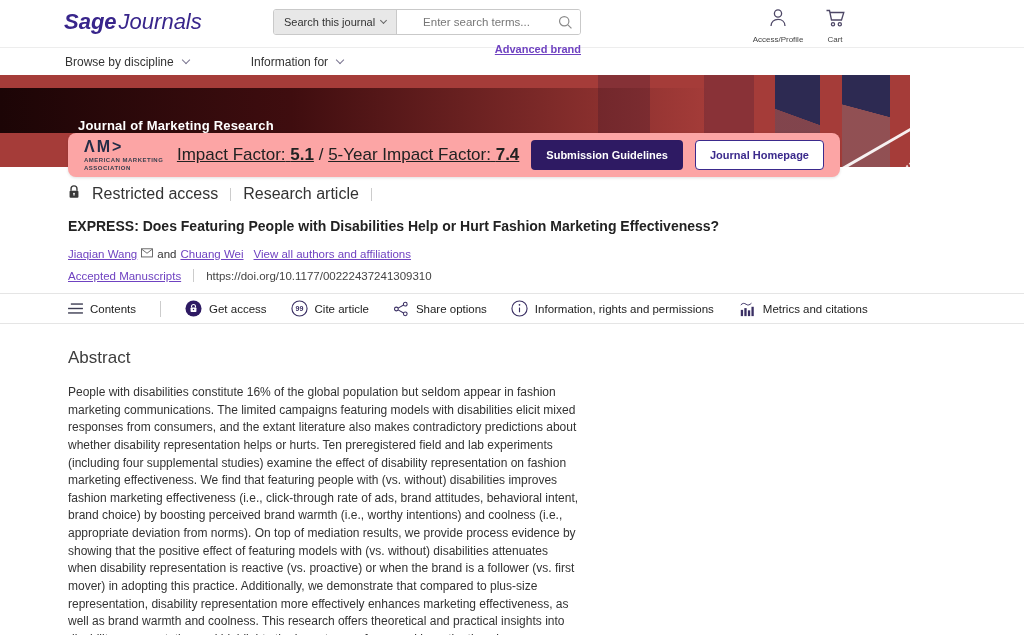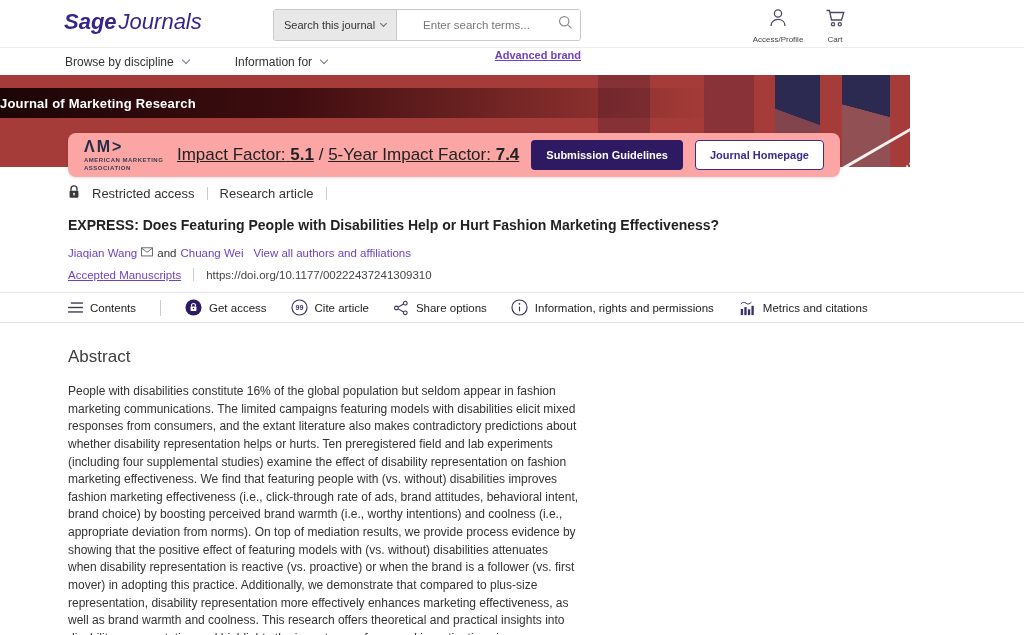--- a/index.html
+++ b/index.html
@@ -6,80 +6,80 @@
   html,body { width:1024px; height:635px; overflow:hidden; background:#fff;
               font-family:"Liberation Sans", sans-serif; color:#333; }
 
   
   .header { position:relative; height:48px; border-bottom:1px solid #ededed; background:#fff; }
   .logo { position:absolute; left:64px; top:9px; font-size:22px; color:#38258b; cursor:pointer;font-style:italic; }
   .logo b { font-weight:700; }
   .logo span.lt { font-weight:400; margin-left:2px; }
 
   .search-group { position:absolute; left:273px; top:9px; width:308px; }
-  .search-bar { display:flex; height:32px; border:1px solid #c9c9c9; border-radius:3px; overflow:hidden; background:#fff; }
+  .search-bar { display:flex; height:26px; border:1px solid #c9c9c9; border-radius:3px; overflow:hidden; background:#fff; }
   .search-scope { display:flex; align-items:center; gap:6px; background:#e8e8e8; border-right:1px solid #c9c9c9;
                   padding:0 10px; font-size:11px; color:#333; cursor:pointer; white-space:nowrap; }
   .search-input-wrap { position:relative; flex:1; }
   .search-input-wrap input { width:100%; height:100%; border:0; outline:none; padding:0 28px 0 26px;
                   font-size:11.5px; font-family:"Liberation Sans",sans-serif; color:#333; }
   .search-input-wrap input::placeholder { color:#777; }
   .search-btn { position:absolute; right:6px; top:4px; cursor:pointer; }
   .advanced { text-align:right; margin-top:4px; }
   .advanced a { font-size:11px; font-weight:700; color:#6f42c1; text-decoration:underline; cursor:pointer; }
 
   .hdr-util { position:absolute; top:6px; text-align:center; cursor:pointer; }
   .hdr-util .lbl { font-size:8px; color:#444; margin-top:1px; }
   .util-profile { left:752px; width:52px; }
   .util-cart { left:818px; width:34px; }
 
   
-  .nav { height:27px; display:flex; align-items:center; gap:46px; padding-left:65px; background:#fff; }
+  .nav { height:27px; display:flex; align-items:center; gap:62px; padding-left:65px; background:#fff; }
   .nav-item { font-size:12px; color:#333; display:flex; align-items:center; gap:9px; cursor:pointer; }
   .chev { display:inline-block; width:6px; height:6px; border-right:1.4px solid #7a7590;
           border-bottom:1.4px solid #7a7590; transform:rotate(45deg); margin-top:-3px; }
   .chev.small { width:5px; height:5px; border-color:#666; }
 
   
   .banner { position:relative; width:910px; height:92px; background:#a53c39; }
   .banner-art { position:absolute; inset:0; overflow:hidden; }
   .bar { position:absolute; top:0; height:92px; }
   .bar1 { left:598px; width:52px; background:rgba(43,20,48,0.26); }
   .bar2 { left:704px; width:50px; background:rgba(43,20,48,0.22); }
   .bar3 { left:775px; width:45px; background:linear-gradient(200deg,#2d2a52 46%, rgba(123,70,80,0.85) 46.5%); }
   .bar4 { left:842px; width:48px; background:linear-gradient(195deg,#2d2a52 40%, rgba(140,85,90,0.8) 40.5%); }
   .dotline { position:absolute; border-top:2px dotted rgba(255,255,255,0.8); transform-origin:left top; }
   .dot2 { left:826px; top:158px; width:110px; transform:rotate(-40deg); }
   .solidline { position:absolute; left:818px; top:106px; width:170px; height:2.5px;
                background:rgba(255,255,255,0.92); transform:rotate(-30deg); transform-origin:left top; }
-  .title-band { position:absolute; left:0; right:0; top:13px; height:30px;
+  .title-band { position:absolute; left:0; right:0; top:13px; height:45px;
                 background:linear-gradient(90deg,#1c0506 0%, #3f0d0f 32%, rgba(165,60,57,0) 78%);
-                display:flex; align-items:center; }
+                display:flex; align-items:flex-end; padding-left:78px; }
   .title-band h1 { font-size:13px; font-weight:700; color:#fff; letter-spacing:0.2px; }
 
   .journal-card { position:absolute; left:68px; top:58px; width:772px; height:44px; z-index:5;
                   background:#fca5a5; border-radius:8px; box-shadow:0 1px 3px rgba(0,0,0,0.12);
                   display:flex; align-items:center; padding:0 16px; }
   .ama { line-height:1; cursor:pointer; }
   .ama-mark { font-size:16px; font-weight:700; letter-spacing:2px; color:#232d47; }
   .ama-sub { font-size:6px; letter-spacing:0.5px; color:#39404f; margin-top:2px; font-weight:700; }
   .impact { margin-left:auto; font-size:17px; color:#222; white-space:nowrap; }
   .impact a { color:#222; text-decoration:underline; cursor:pointer; }
   .impact b { font-weight:700; }
   .btn { font-size:11px; font-weight:700; border-radius:4px; padding:8px 14px; margin-left:12px;
          cursor:pointer; white-space:nowrap; border:1px solid transparent; }
   .btn-outline { background:#fff; border-color:#3b2a8c; color:#3b2a8c; }
   .btn-solid { background:#2e1a63; color:#fff; }
 
   
-  .meta-row { display:flex; align-items:center; gap:12px; margin:18px 0 0 68px; font-size:13px; color:#333; }
+  .meta-row { display:flex; align-items:center; gap:12px; margin:18px 0 0 68px; font-size:16px; color:#333; }
   .sep { width:1px; height:13px; background:#ccc; }
   .article-title { margin:15px 0 0 68px; font-size:14px; font-weight:700; color:#222; max-width:700px; }
   .authors { margin:14px 0 0 68px; font-size:11.5px; color:#333; display:flex; align-items:center; gap:4px; }
-  .authors a { color:#6f42c1; cursor:pointer; }
+  .authors a { color:#6f42c1; text-decoration:underline; cursor:pointer; }
   .view-all { margin-left:6px; }
   .doi-row { margin:9px 0 0 68px; font-size:11.5px; color:#444; display:flex; align-items:center; gap:12px; }
   .doi-row a { color:#6f42c1; text-decoration:underline; cursor:pointer; }
 
   
   .toolbar { margin-top:11px; height:31px; border-top:1px solid #e5e5e5; border-bottom:1px solid #e5e5e5;
              display:flex; align-items:center; gap:24px; padding-left:68px; }
   .tool { display:flex; align-items:center; gap:7px; font-size:11.5px; color:#222; cursor:pointer; white-space:nowrap; }
   .tool svg { display:block; }
   .tb-sep { width:1px; height:16px; background:#ccc; }

